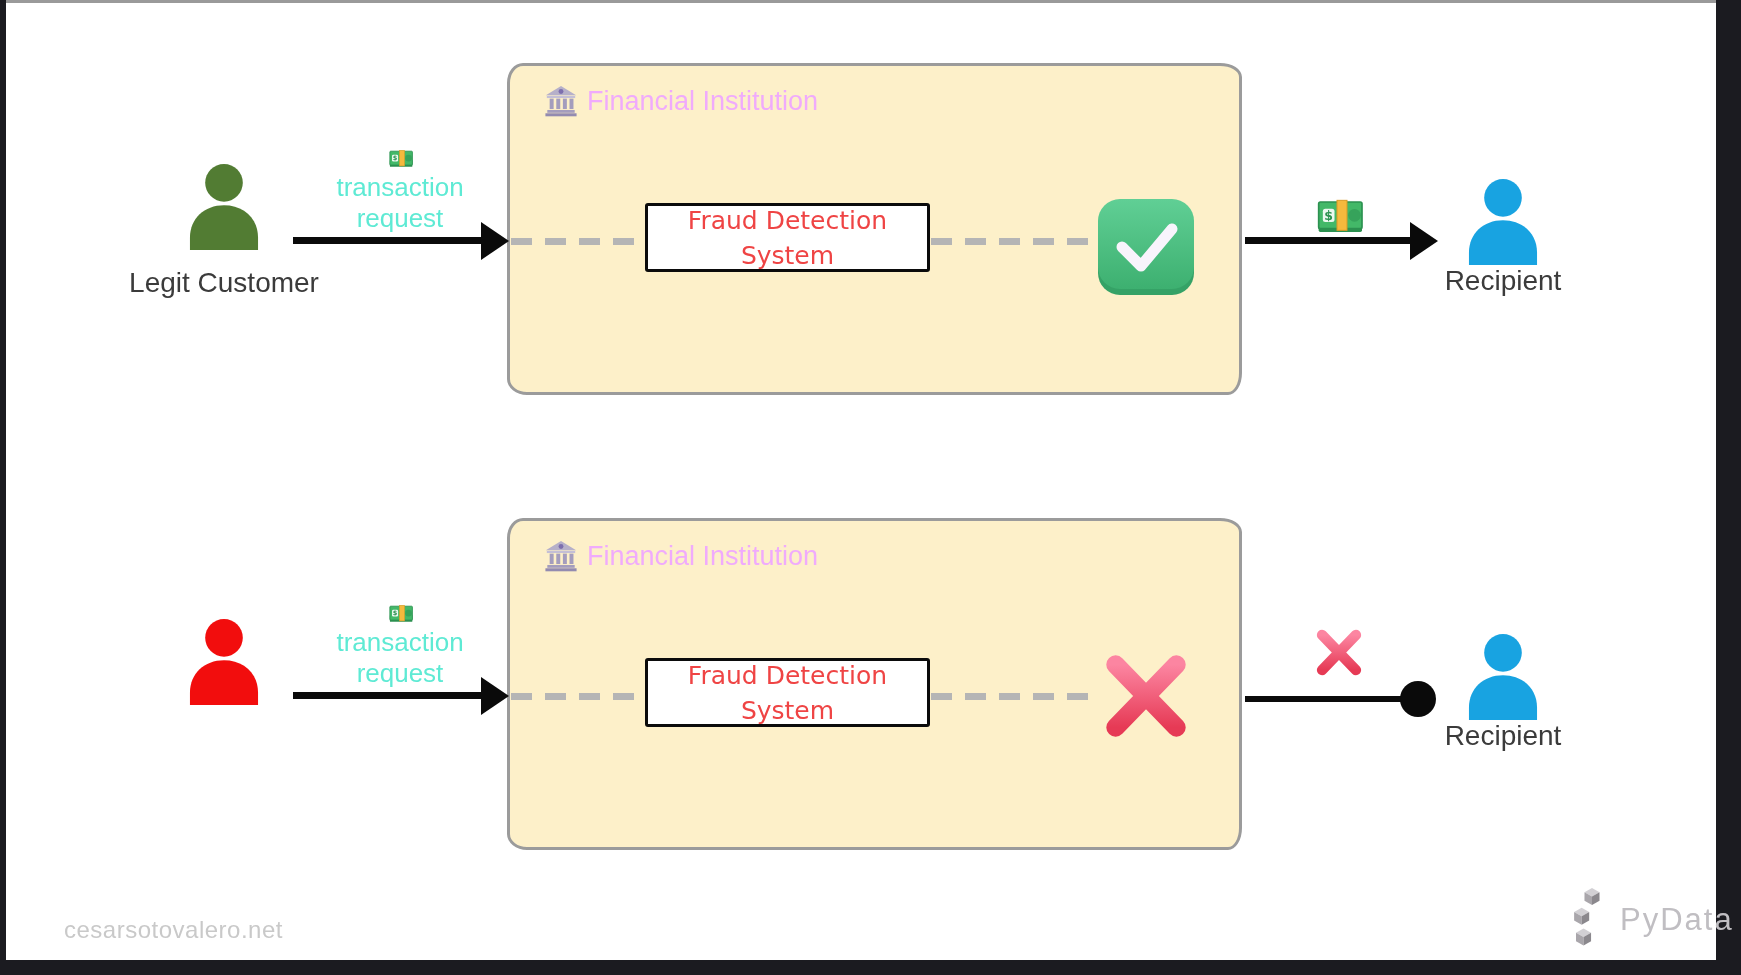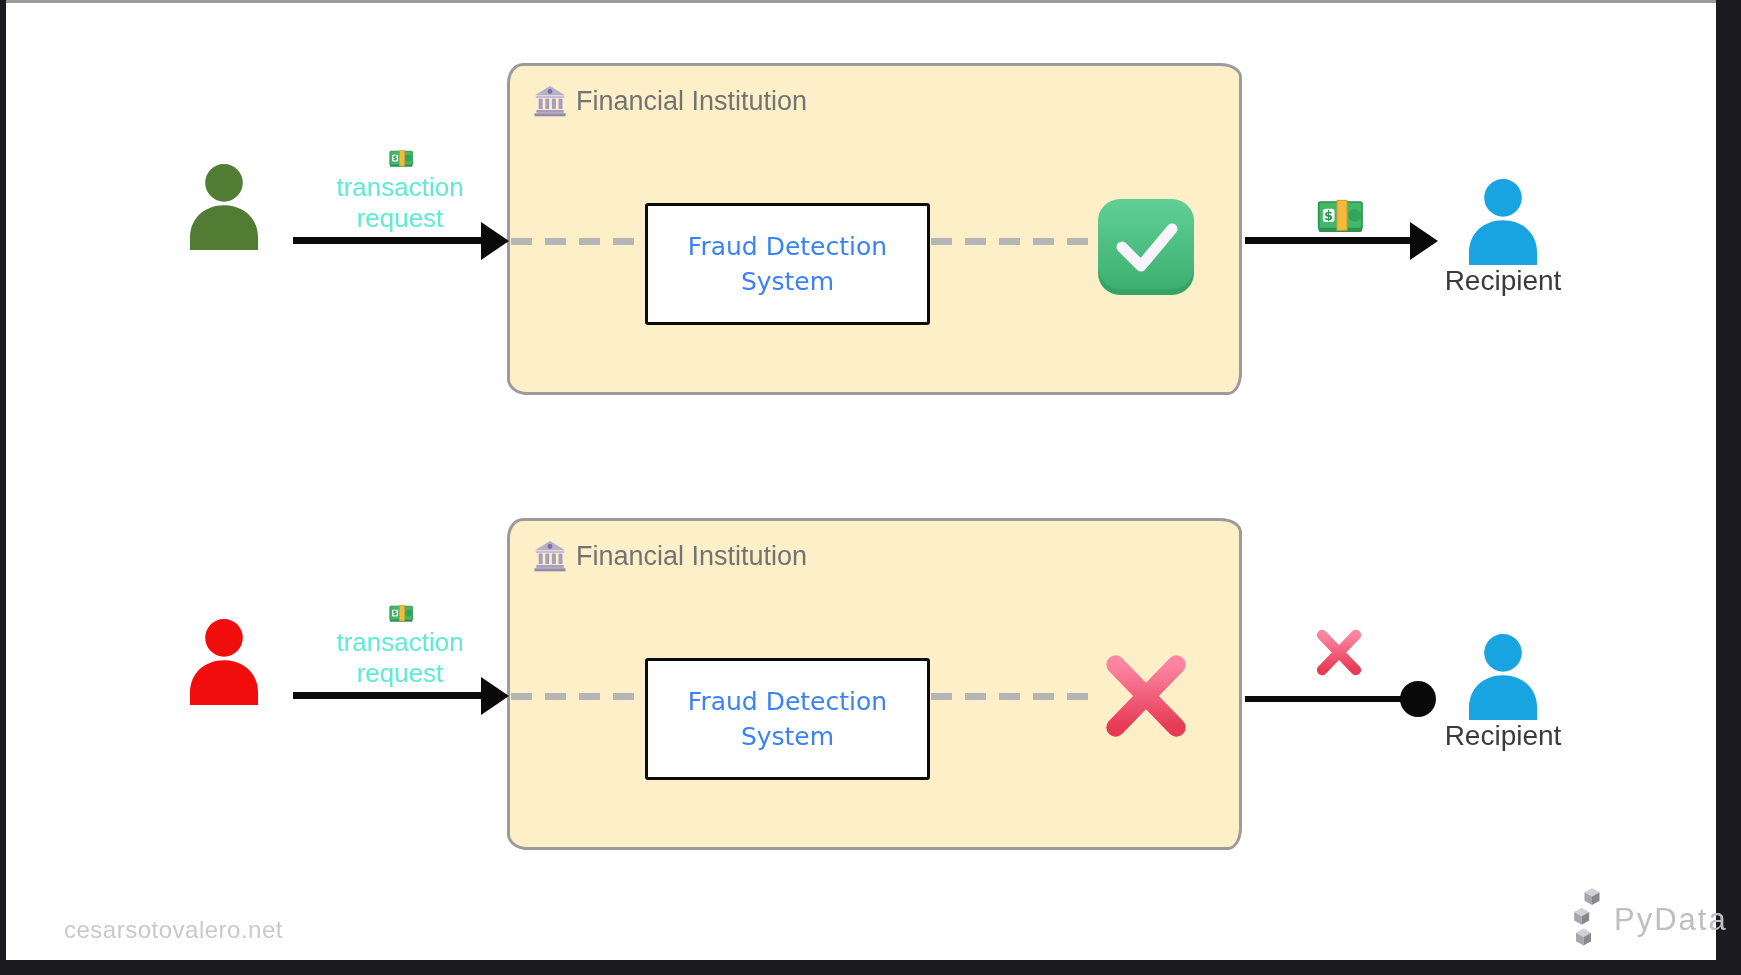--- a/index.html
+++ b/index.html
@@ -8,30 +8,30 @@
   .canvas{position:absolute;left:6px;top:0;width:1710px;height:960px;background:#ffffff;
           border-top:3px solid #9a9a9a;box-sizing:border-box;}
 
   
   .inst-box{position:absolute;left:507px;width:735px;height:332px;background:#fdf0c9;
             border:3px solid #9b9b9b;box-sizing:border-box;
             border-radius:16px 22px 14px 20px / 20px 14px 22px 16px;}
   .inst-box.r1{top:63px;}
   .inst-box.r2{top:518px;}
 
-  .inst-label{position:absolute;left:533px;display:flex;align-items:center;gap:9px;
-              color:#737373;font-size:27px;}
+  .inst-label{position:absolute;left:544px;display:flex;align-items:center;gap:9px;
+              color:#f0abfc;font-size:27px;}
   .inst-label.r1{top:84px;}
   .inst-label.r2{top:539px;}
 
   
-  .fds-box{position:absolute;left:645px;width:285px;height:122px;background:#ffffff;
+  .fds-box{position:absolute;left:645px;width:285px;height:69px;background:#ffffff;
            border:3px solid #0b0b0b;box-sizing:border-box;border-radius:3px;
            display:flex;align-items:center;justify-content:center;text-align:center;
-           font-family:"DejaVu Sans",sans-serif;font-size:25px;line-height:35px;color:#3b82f6;}
+           font-family:"DejaVu Sans",sans-serif;font-size:25px;line-height:35px;color:#ef4444;}
   .fds-box.r1{top:203px;}
   .fds-box.r2{top:658px;}
   .fds-box span{display:block;width:250px;}
 
   
   .dash{position:absolute;height:7px;
         background:repeating-linear-gradient(90deg,#b5b5b5 0 21px,transparent 21px 34px);}
   .dash.a{left:511px;width:134px;}
   .dash.b{left:931px;width:162px;}
   .dash.r1{top:238px;}
@@ -48,21 +48,21 @@
   .actor-label{position:absolute;width:240px;text-align:center;font-size:28px;color:#3b3b3b;}
 
   .request{position:absolute;width:170px;text-align:center;font-size:26px;line-height:31px;color:#5eead4;}
   .request.r1{left:315px;top:172px;}
   .request.r2{left:315px;top:627px;}
 
   .money{position:absolute;}
   .outcome{position:absolute;}
 
   .watermark{position:absolute;left:64px;top:916px;font-size:24px;color:#c9c9c9;letter-spacing:0.5px;}
-  .brand{position:absolute;left:1573px;top:888px;display:flex;align-items:center;gap:3px;}
+  .brand{position:absolute;left:1573px;top:888px;display:flex;align-items:center;gap:9px;}
   .brand-text{font-size:31px;color:#c0bec2;letter-spacing:2px;font-weight:300;}
 </style>
 </head>
 <body>
 
 <div class="stage">
   <div class="canvas"></div>
 
   <svg width="0" height="0" style="position:absolute">
     <defs>
@@ -116,20 +116,21 @@
   <div class="dash a r1"></div>
   <div class="dash b r1"></div>
 
   <div class="fds-box r1">
     <span>Fraud Detection System</span>
   </div>
 
   <svg class="person" style="left:181px;top:162px;fill:#527c33;" viewBox="0 0 96 96">
       <use href="#person-shape"></use>
     </svg>
+  <div class="actor-label" style="left:104px;top:267px;">Legit Customer</div>
 
   <svg class="money" style="left:389px;top:148px;" width="26" height="22" viewBox="0 0 30 24">
       <use href="#money-shape"></use>
     </svg>
   <div class="request r1">transaction request</div>
 
   <div class="shaft" style="left:293px;top:237px;width:191px;"></div>
   <div class="head" style="left:481px;top:222px;"></div>
 
   <svg class="outcome" style="left:1095px;top:197px;" width="102" height="100" viewBox="0 0 102 100">

